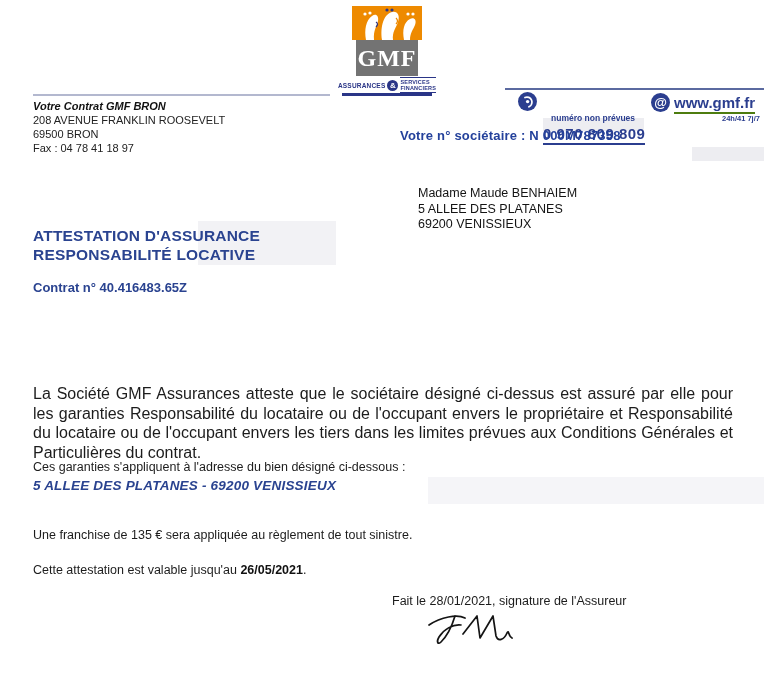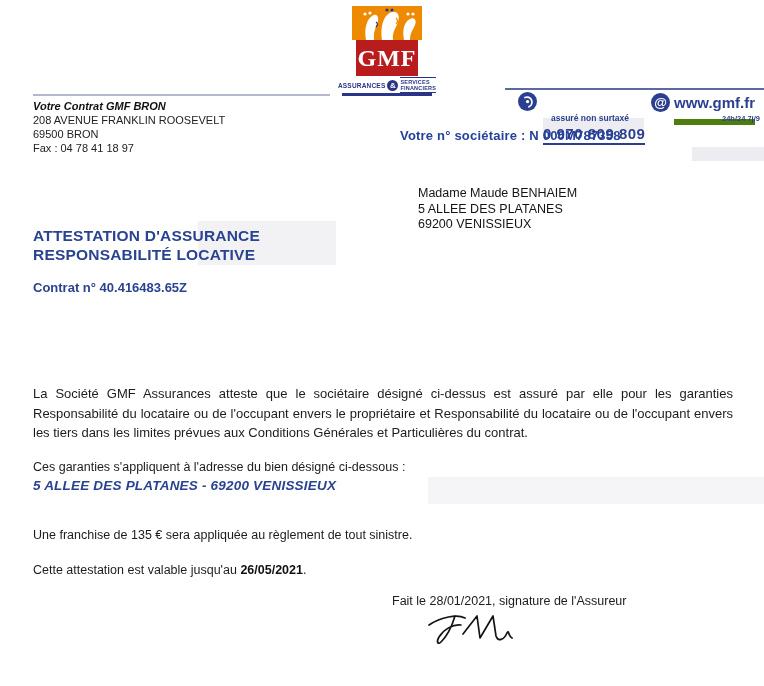--- a/index.html
+++ b/index.html
@@ -9,50 +9,50 @@
   }
   .abs{position:absolute;}
   
   .artifact{position:absolute;z-index:0;}
   
   .rule-left{left:33px;top:94px;width:297px;height:2px;background:#b3b8cf;}
   .rule-right{left:505px;top:88px;width:259px;height:2px;background:#5b6aa0;}
   
   .logo{left:337px;top:6px;width:100px;display:flex;flex-direction:column;align-items:center;z-index:2;}
   .logo-orange{width:70px;height:34px;background:#ee8a00;position:relative;overflow:hidden;}
-  .logo-blue{width:62px;height:36px;background:#b91c1c;display:flex;align-items:center;justify-content:center;}
+  .logo-blue{width:62px;height:36px;background:#737373;display:flex;align-items:center;justify-content:center;}
   .logo-gmf{color:#ffffff;font-family:"Liberation Serif",serif;font-size:24px;font-weight:bold;letter-spacing:1px;line-height:1;}
   .logo-footer{display:flex;align-items:center;gap:2px;margin-top:2px;height:14px;}
   .logo-assurances{font-size:6.5px;font-weight:bold;color:#2a3587;letter-spacing:.2px;}
   .logo-amp{width:11px;height:11px;border-radius:50%;background:#2a3587;color:#fff;font-size:8px;font-weight:bold;
     display:flex;align-items:center;justify-content:center;}
   .logo-right{display:flex;flex-direction:column;align-items:flex-start;border-top:1px solid #2a3587;border-bottom:1px solid #2a3587;padding:1px 0;}
   .logo-right span{font-size:5.5px;font-weight:bold;color:#2a3587;line-height:1.15;letter-spacing:.2px;}
   .logo-bar{width:90px;height:3px;background:#2a3587;margin-top:1px;}
   
   .agency{left:33px;top:99px;font-size:11px;line-height:14px;color:#222;z-index:1;}
   .agency .agency-title{font-weight:bold;font-style:italic;color:#111;}
   
   .contact{z-index:1;}
   .icon-circle{width:19px;height:19px;border-radius:50%;background:#2b3e8f;color:#fff;display:flex;align-items:center;justify-content:center;}
   .phone-icon{left:518px;top:92px;}
   .at-icon{left:651px;top:93px;font-weight:bold;font-size:13px;}
   .phone-number{left:543px;top:93px;font-size:15px;font-weight:bold;color:#2b3e8f;border-bottom:2px solid #2b3e8f;padding-bottom:1px;letter-spacing:.5px;margin-top:32px;}
   .phone-note{left:551px;top:113px;font-size:8.5px;font-weight:bold;color:#2b3e8f;}
-  .website{left:674px;top:94px;font-size:15px;font-weight:bold;color:#2b3e8f;border-bottom:6px solid #4d7c0f;padding-bottom:8px;}
+  .website{left:674px;top:94px;font-size:15px;font-weight:bold;color:#2b3e8f;border-bottom:2px solid #4d7c0f;padding-bottom:1px;}
   .website-note{left:722px;top:114px;font-size:7.5px;font-weight:bold;color:#2b3e8f;}
   .member{left:400px;top:128px;width:361px;font-size:13px;font-weight:bold;color:#24419b;letter-spacing:.2px;}
   
   .recipient{left:418px;top:186px;font-size:12.5px;line-height:15.5px;color:#141414;z-index:1;}
   
   .doc-title{left:33px;top:226px;z-index:1;color:#2a4390;}
   .doc-title .t{font-size:15.5px;font-weight:bold;line-height:19px;letter-spacing:.2px;}
   .doc-title .contract{font-size:13px;font-weight:bold;margin-top:16px;}
   
-  .paragraph{left:33px;top:384px;width:700px;font-size:13px;line-height:19.5px;text-align:justify;color:#1c1c1c;z-index:1;}
+  .paragraph{left:33px;top:384px;width:700px;font-size:16px;line-height:19.5px;text-align:justify;color:#1c1c1c;z-index:1;}
   .garanties-intro{left:33px;top:460px;font-size:12.5px;color:#1c1c1c;z-index:1;}
   .property-address{left:33px;top:478px;font-size:13.5px;font-weight:bold;color:#2a4390;letter-spacing:.2px;z-index:1;font-style:italic;}
   .franchise{left:33px;top:528px;font-size:12.5px;color:#1c1c1c;z-index:1;}
   .validity{left:33px;top:563px;font-size:12.5px;color:#1c1c1c;z-index:1;}
   .validity b{color:#111;}
   .signature-line{left:392px;top:594px;font-size:12.5px;color:#1c1c1c;z-index:1;}
   .signature{left:425px;top:608px;z-index:1;}
 </style>
 </head>
 <body>
@@ -105,24 +105,24 @@
     <div>Fax : 04 78 41 18 97</div>
   </div>
 
   <div class="abs icon-circle phone-icon contact">
     <svg width="12" height="12" viewBox="0 0 12 12">
       <path d="M3,1.5 C5.5,0.5 8.5,1.5 9.5,4 C10.5,6.5 9.5,9.5 7,10.8" stroke="#ffffff" stroke-width="1.8" fill="none" stroke-linecap="round"></path>
       <circle cx="5.6" cy="5.6" r="1.7" fill="#ffffff"></circle>
     </svg>
   </div>
   <div class="abs phone-number contact">0 970 809 809</div>
-  <div class="abs phone-note contact">assuré non surtaxé</div>
+  <div class="abs phone-note contact">numéro non prévues</div>
   <div class="abs icon-circle at-icon contact">@</div>
   <div class="abs website contact">www.gmf.fr</div>
-  <div class="abs website-note contact">24h/24 7j/9</div>
+  <div class="abs website-note contact">24h/41 7j/7</div>
   <div class="abs member contact">
     <span>Votre n° sociétaire :</span>
     <span>N 000M787358</span>
   </div>
 
   <div class="abs recipient">
     <div>Madame Maude BENHAIEM</div>
     <div>5 ALLEE DES PLATANES</div>
     <div>69200 VENISSIEUX</div>
   </div>

